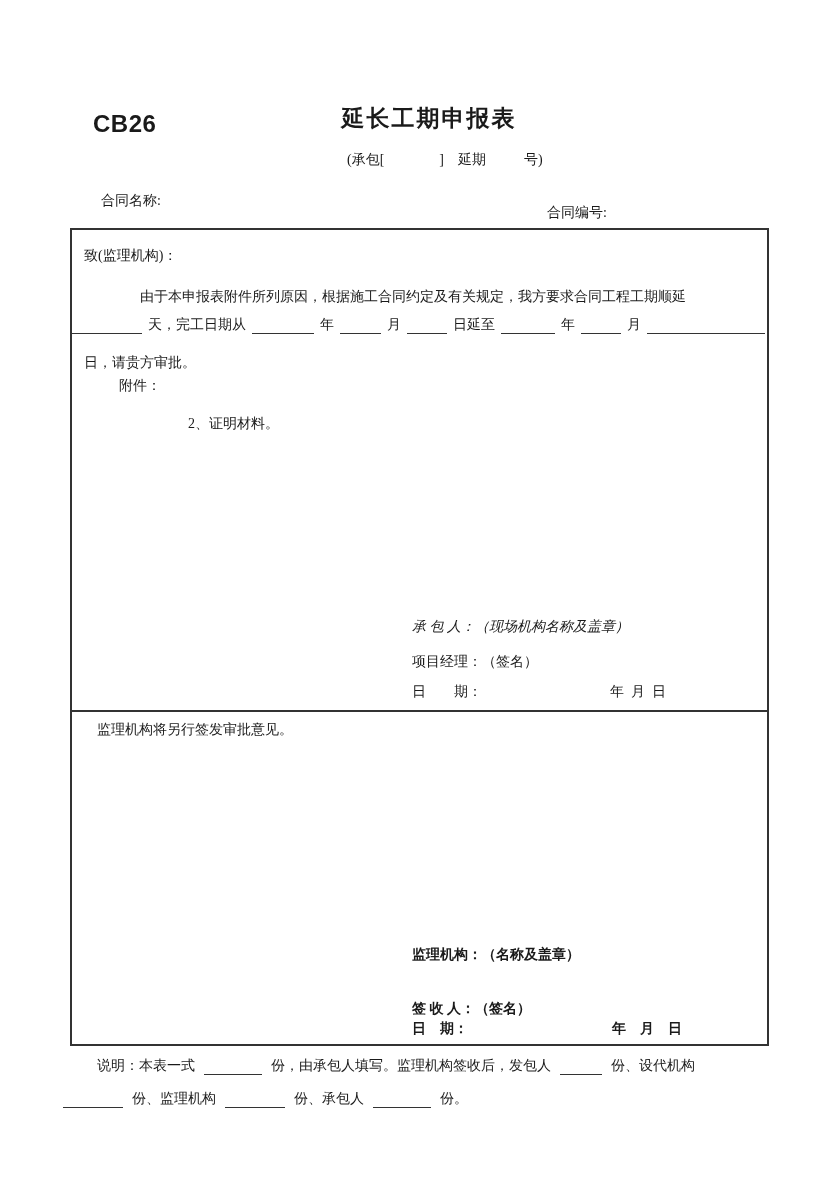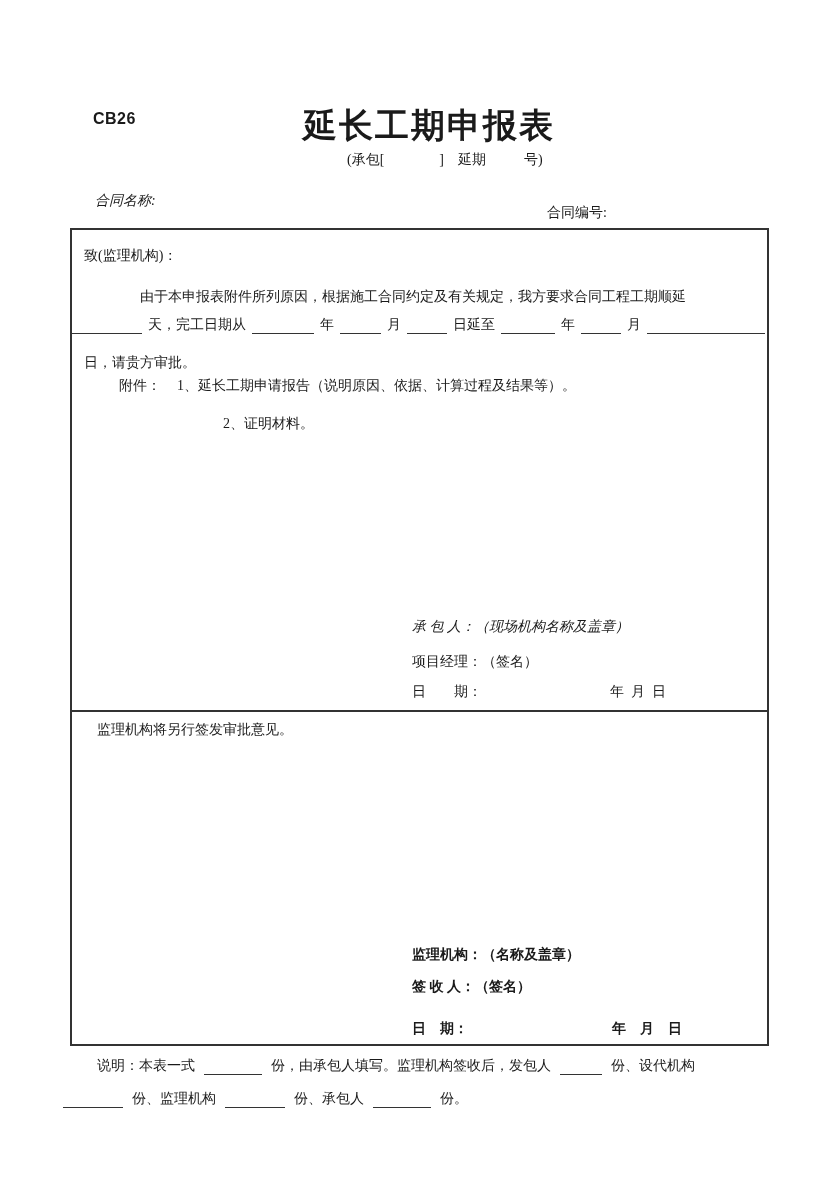--- a/index.html
+++ b/index.html
@@ -13,32 +13,32 @@
     position: absolute; left: 0; top: 0;
     width: 838px; height: 1186px;
     background: var(--page-bg, #ffffff);
     color: var(--text, #000000);
     font-size: 14px;
     overflow: hidden;
   }
   .code {
     position: absolute; left: 93px; top: 110px;
     font-family: "Liberation Sans", "DejaVu Sans", sans-serif;
-    font-size: 16px; font-weight: bold; letter-spacing: 0.5px;
+    font-size: 24px; font-weight: bold; letter-spacing: 0.5px;
   }
   .title {
     position: absolute; left: 20px; top: 103px; width: 818px;
-    text-align: center; font-size: 34px; font-weight: bold; letter-spacing: 2px;
+    text-align: center; font-size: 23px; font-weight: bold; letter-spacing: 2px;
   }
   .subtitle {
     position: absolute; left: 347px; top: 151px;
     display: flex; align-items: baseline; font-size: 14px; white-space: pre;
   }
   .sp { display: inline-block; }
-  .c-name { position: absolute; left: 95px; top: 192px; font-style: italic; }
+  .c-name { position: absolute; left: 101px; top: 192px; }
   .c-num  { position: absolute; left: 547px; top: 204px; }
 
   .box {
     position: absolute; left: 70px; top: 228px;
     width: 699px; height: 818px;
     border: 2px solid var(--border, #000000);
     padding-left: 6px;
   }
   .sec1 {
     position: absolute; left: 0; top: 0; right: 0; height: 482px;
@@ -55,32 +55,32 @@
   .blankrow .t { line-height: 18px; }
   .bl {
     display: inline-block; height: 18px;
     border-bottom: 1px solid var(--border, #000000);
     margin: 0 6px;
   }
   .grow { flex: 1 1 auto; margin-right: 2px; }
   .paraend   { position: absolute; left: 12px; top: 124px; }
   .att-label { position: absolute; left: 47px; top: 147px; text-align: center; }
   .att1      { position: absolute; left: 105px; top: 147px; }
-  .att2      { position: absolute; left: 151px; top: 185px; }
+  .att2      { position: absolute; left: 116px; top: 185px; }
 
   .s-row { position: absolute; left: 340px; white-space: pre; }
   .r1 { top: 388px; font-style: italic; }
   .r2 { top: 423px; }
   .r3 { top: 453px; }
   .ymd1 { left: 538px; }
 
   .note { position: absolute; left: 25px; top: 9px; }
   .s2-row { position: absolute; left: 340px; white-space: pre; font-weight: bold; }
   .q1 { top: 234px; }
-  .q2 { top: 266px; }
+  .q2 { top: 288px; }
   .q3 { top: 308px; }
   .ymd2 { left: 540px; }
 
   .foot {
     position: absolute; display: flex; align-items: flex-end; white-space: pre;
   }
   .foot .t { line-height: 18px; }
   .foot .bl { margin: 0 9px; }
   .l1 { left: 97px; top: 1057px; }
   .l2 { left: 63px; top: 1090px; }
@@ -122,21 +122,20 @@
         <span class="bl" style="width:54px"></span>
         <span class="t">年</span>
         <span class="bl" style="width:40px"></span>
         <span class="t">月</span>
         <span class="bl grow"></span>
       </div>
 
       <div class="paraend">日，请贵方审批。</div>
 
       <div class="att-label">附件：</div>
-      <div class="att1">1、延长工期申请报告（说明原因、依据、计算过程及结果等）。</div>
       <div class="att2">2、证明材料。</div>
 
       <div class="s-row r1">承 包 人：（现场机构名称及盖章）</div>
       <div class="s-row r2">项目经理：（签名）</div>
       <div class="s-row r3">日　　期：</div>
       <div class="s-row r3 ymd1">年  月  日</div>
     </div>
 
     <div class="sec2">
       <div class="note">监理机构将另行签发审批意见。</div>

